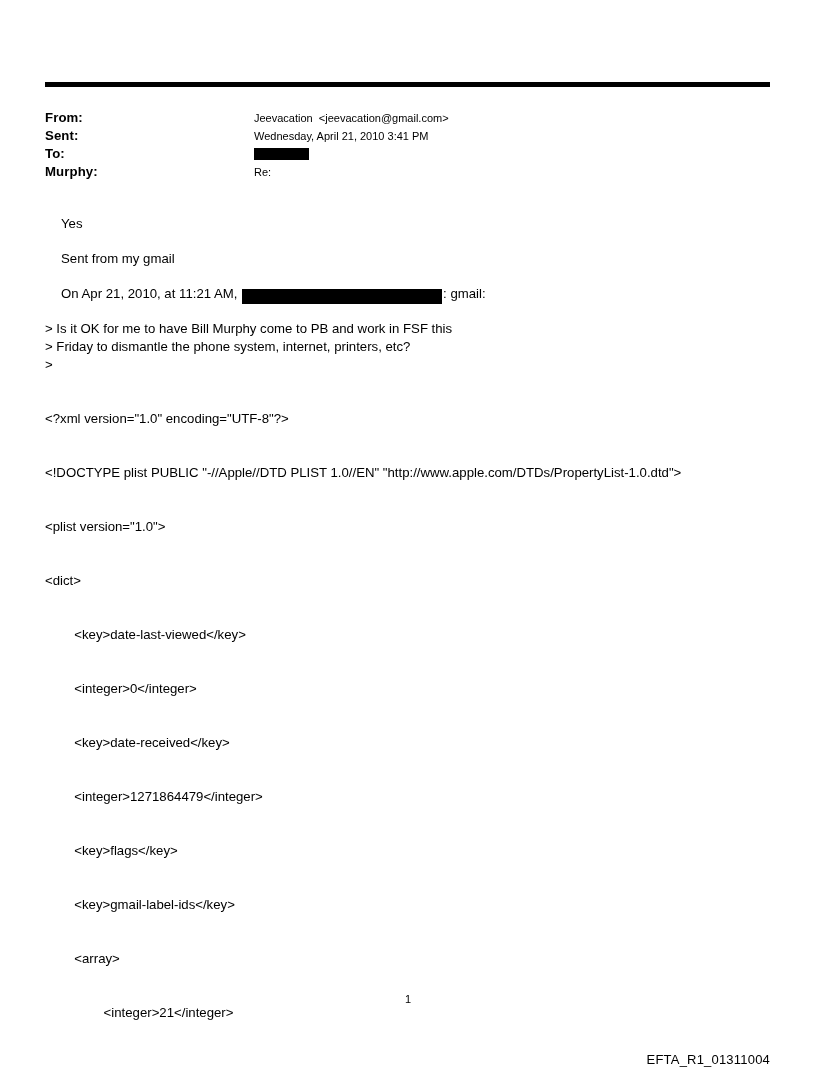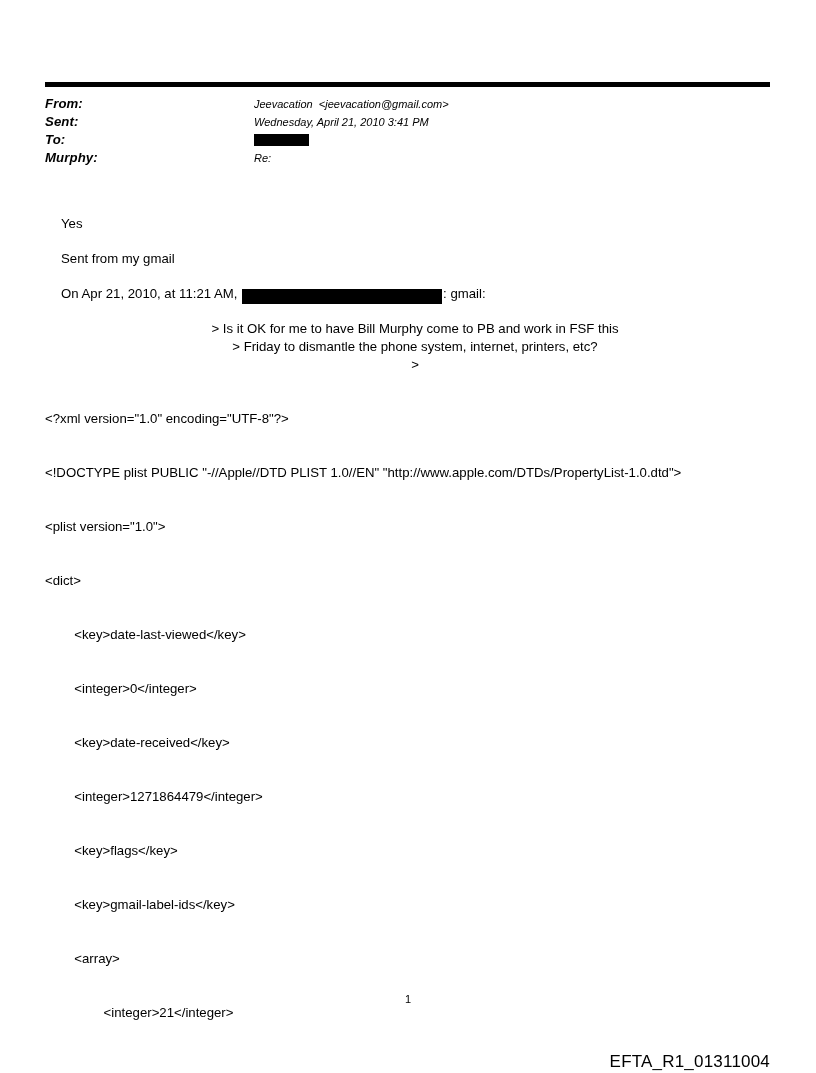--- a/index.html
+++ b/index.html
@@ -26,23 +26,22 @@
     position: absolute;
     left: 45px;
     top: 82px;
     width: 725px;
     height: 5px;
     background: #000000;
   }
   .headers {
     position: absolute;
     left: 45px;
-    top: 96px;
+    top: 110px;
     width: 725px;
-    font-style: italic;
   }
   .hdr-row {
     display: flex;
     align-items: baseline;
     height: 18px;
     margin-bottom: 0px;
   }
   .hdr-label {
     width: 209px;
     font-size: 13.2px;
@@ -81,21 +80,20 @@
     width: 200px;
     height: 15px;
     position: relative;
     top: 2px;
     margin: 0 1px;
   }
   .quote-block {
     margin: 0;
     font-size: 13.2px;
     line-height: 18px;
-    text-align: center;
   }
   .xml-block {
     margin: 0;
     font-size: 13.2px;
     line-height: 18px;
     white-space: pre;
   }
   .xml-line {
     white-space: pre;
   }
@@ -104,21 +102,21 @@
     left: 0;
     top: 993px;
     width: 816px;
     text-align: center;
     font-size: 11px;
   }
   .bates {
     position: absolute;
     right: 46px;
     top: 1052px;
-    font-size: 17px;
+    font-size: 13px;
     letter-spacing: 0.2px;
   }
 </style>
 </head>
 <body>
 
 <div class="page">
 
   <div class="rule"></div>
 

